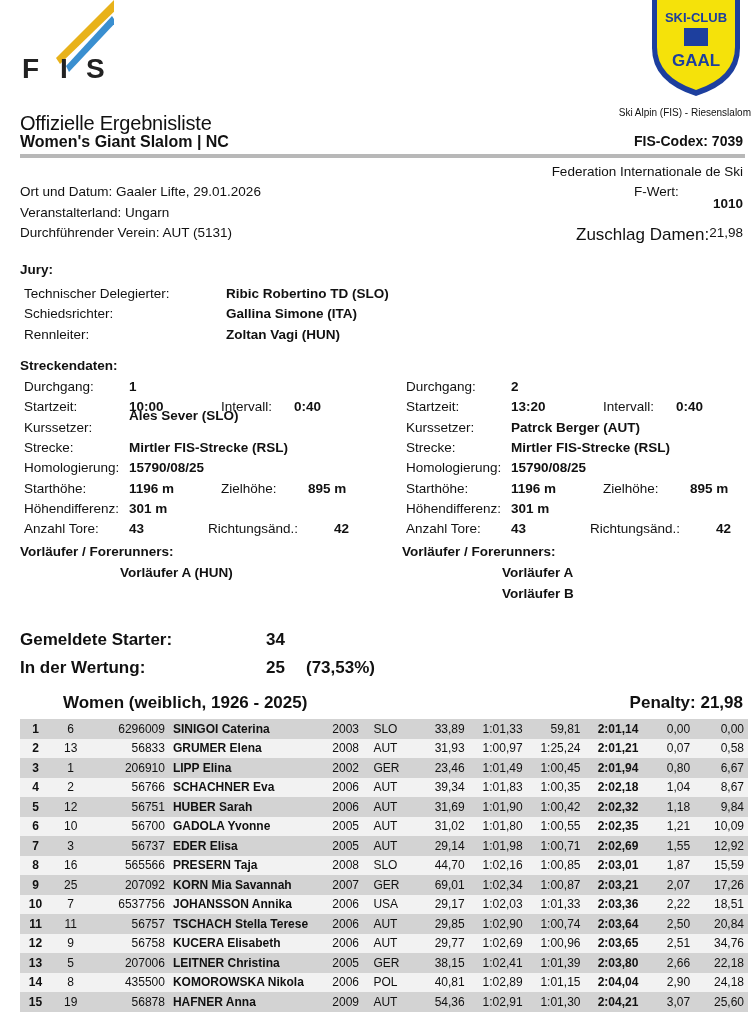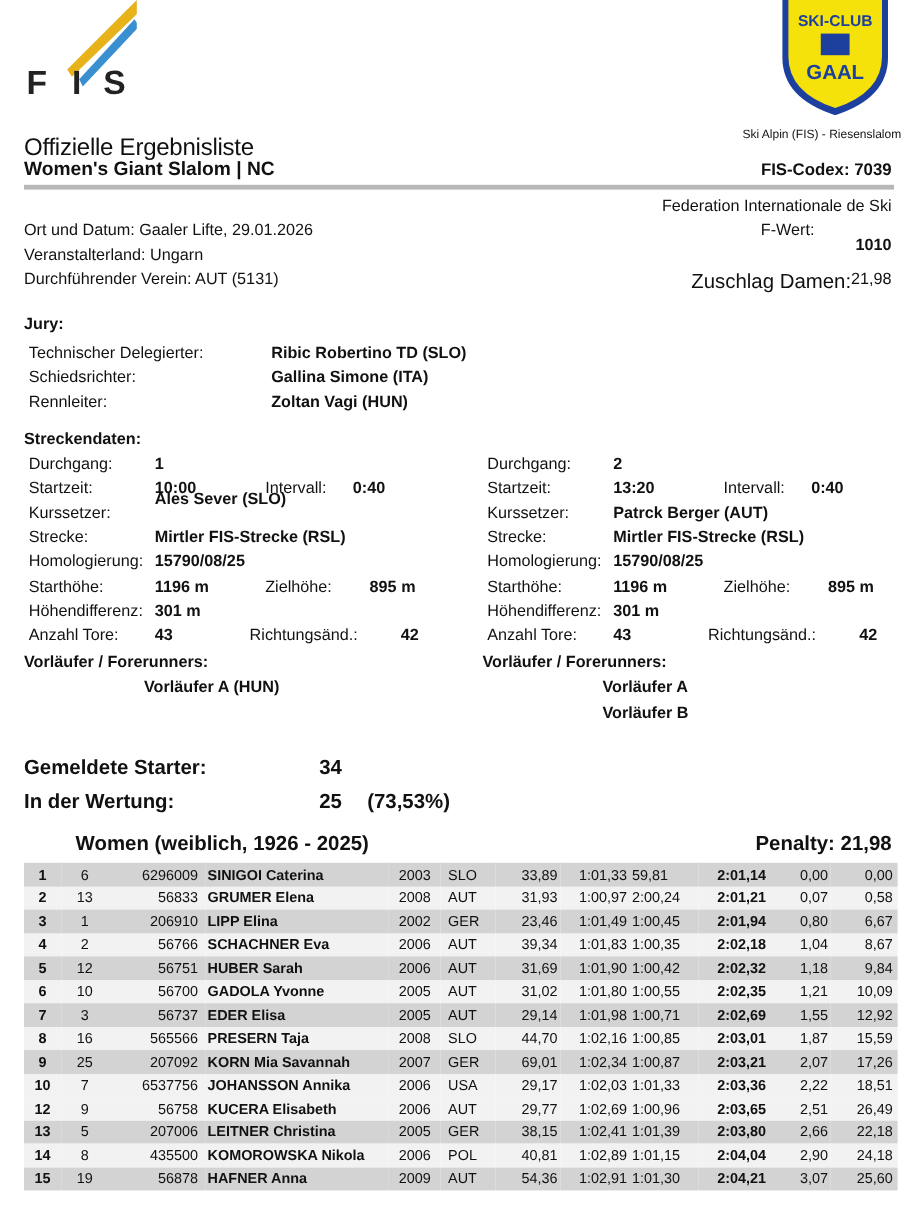--- a/index.html
+++ b/index.html
@@ -39,21 +39,21 @@
   .tbl tr.alt td { background: #d3d3d3; }
   .tbl tr td { background: #f2f2f2; }
   .tbl td.rank { width: 30px; text-align: center; font-weight: bold; }
   .tbl td.bib { width: 38px; text-align: center; }
   .tbl td.code { width: 78px; text-align: right; padding-right: 6px; }
   .tbl td.name { width: 148px; font-weight: bold; }
   .tbl td.year { width: 42px; text-align: center; }
   .tbl td.nat { width: 44px; text-align: left; padding-left: 6px; margin-top: 30px; }
   .tbl td.run1 { width: 52px; text-align: right; }
   .tbl td.run2 { width: 56px; text-align: right; }
-  .tbl td.run3 { width: 56px; text-align: left; }
+  .tbl td.run3 { width: 56px; text-align: right; }
   .tbl td.total { width: 56px; text-align: right; font-weight: bold; }
   .tbl td.diff { width: 50px; text-align: right; }
   .tbl td.pts { width: 54px; text-align: right; padding-right: 4px; }
 </style>
 </head>
 <body>
 
 <div class="abs fis-logo">
   <svg width="100" height="95" viewBox="0 0 100 95">
     <polygon points="100,0 42,58 46,64 106,6" fill="#e8b21a"></polygon>
@@ -185,21 +185,21 @@
       </tr>
       <tr>
         <td class="rank">2</td>
         <td class="bib">13</td>
         <td class="code">56833</td>
         <td class="name">GRUMER Elena</td>
         <td class="year">2008</td>
         <td class="nat">AUT</td>
         <td class="run1">31,93</td>
         <td class="run2">1:00,97</td>
-        <td class="run3">2:00,24</td>
+        <td class="run3">1:25,24</td>
         <td class="total">2:01,21</td>
         <td class="diff">0,07</td>
         <td class="pts">0,58</td>
       </tr>
       <tr class="alt">
         <td class="rank">3</td>
         <td class="bib">1</td>
         <td class="code">206910</td>
         <td class="name">LIPP Elina</td>
         <td class="year">2002</td>
@@ -302,33 +302,47 @@
         <td class="name">JOHANSSON Annika</td>
         <td class="year">2006</td>
         <td class="nat">USA</td>
         <td class="run1">29,17</td>
         <td class="run2">1:02,03</td>
         <td class="run3">1:01,33</td>
         <td class="total">2:03,36</td>
         <td class="diff">2,22</td>
         <td class="pts">18,51</td>
       </tr>
+      <tr class="alt">
+        <td class="rank">11</td>
+        <td class="bib">11</td>
+        <td class="code">56757</td>
+        <td class="name">TSCHACH Stella Terese</td>
+        <td class="year">2006</td>
+        <td class="nat">AUT</td>
+        <td class="run1">29,85</td>
+        <td class="run2">1:02,90</td>
+        <td class="run3">1:00,74</td>
+        <td class="total">2:03,64</td>
+        <td class="diff">2,50</td>
+        <td class="pts">20,84</td>
+      </tr>
       <tr>
         <td class="rank">12</td>
         <td class="bib">9</td>
         <td class="code">56758</td>
         <td class="name">KUCERA Elisabeth</td>
         <td class="year">2006</td>
         <td class="nat">AUT</td>
         <td class="run1">29,77</td>
         <td class="run2">1:02,69</td>
         <td class="run3">1:00,96</td>
         <td class="total">2:03,65</td>
         <td class="diff">2,51</td>
-        <td class="pts">26,49</td>
+        <td class="pts">34,76</td>
       </tr>
       <tr class="alt">
         <td class="rank">13</td>
         <td class="bib">5</td>
         <td class="code">207006</td>
         <td class="name">LEITNER Christina</td>
         <td class="year">2005</td>
         <td class="nat">GER</td>
         <td class="run1">38,15</td>
         <td class="run2">1:02,41</td>

